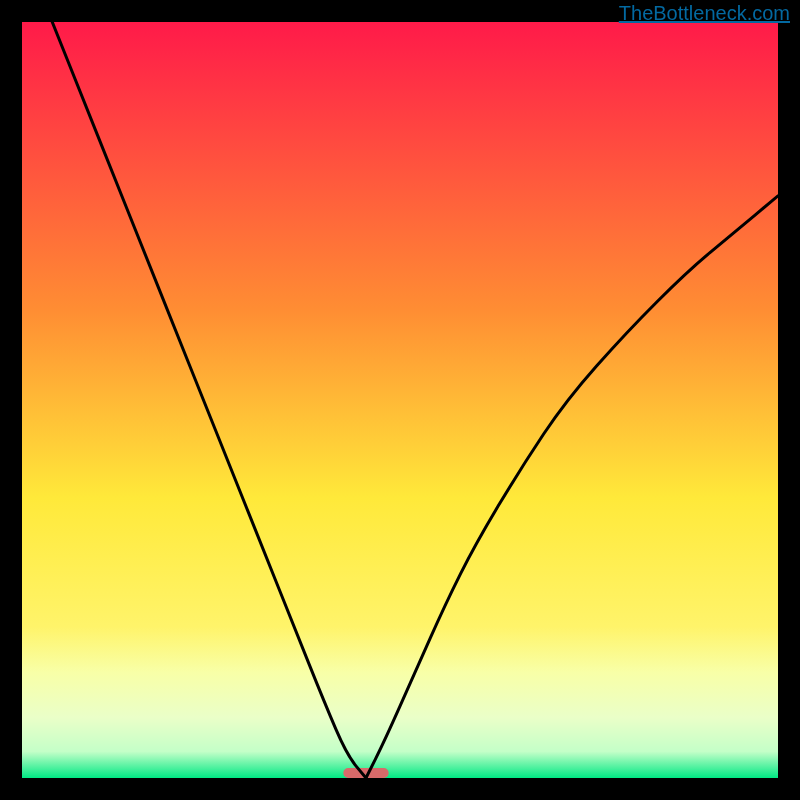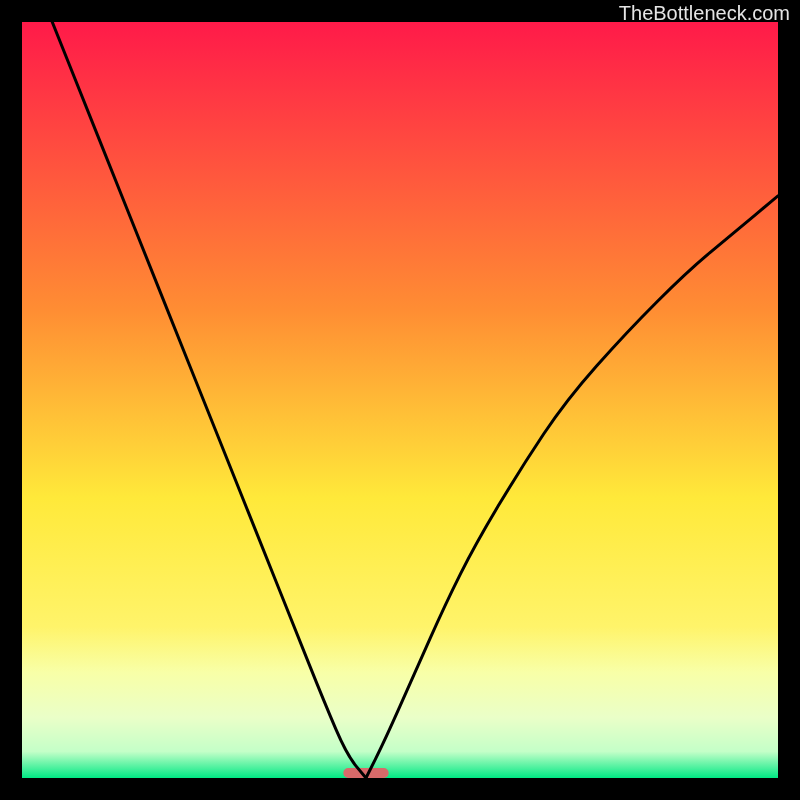--- a/index.html
+++ b/index.html
@@ -20,24 +20,25 @@
     position: absolute;
     left: 22px;
     top: 22px;
     width: 756px;
     height: 756px;
   }
   .watermark {
     position: absolute;
     top: 2px;
     right: 10px;
-    color: #e5e5e5;
+    color: #0369a1;
     font-size: 20px;
     font-weight: 400;
     z-index: 10;
+    text-decoration: underline;
   }
 </style>
 </head>
 <body>
 
 <div class="frame">
   <div class="watermark">TheBottleneck.com</div>
   <svg class="plot" viewBox="0 0 756 756" preserveAspectRatio="none">
     <defs>
       <linearGradient id="bg-grad" x1="0" y1="0" x2="0" y2="1">

